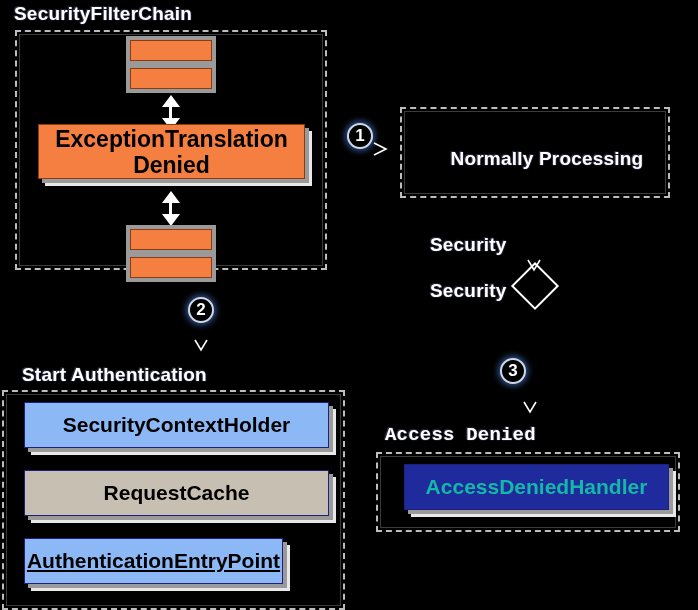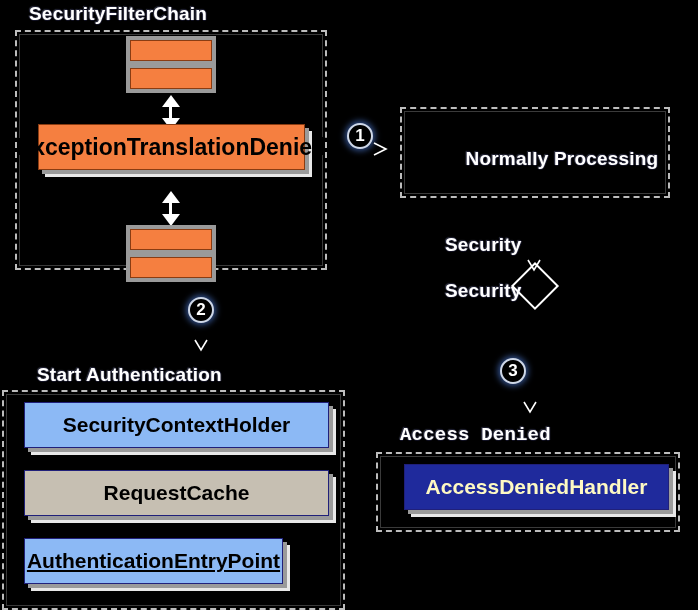--- a/index.html
+++ b/index.html
@@ -28,21 +28,20 @@
     letter-spacing: 0.2px;
     white-space: pre;
     text-shadow:
        1px  0px 0px #1b1b2e,
       -1px  0px 0px #2b2b3e,
        0px  1px 0px #121224,
        0px -1px 0px #1a1a2c,
        1px  1px 1px rgba(0,0,0,0.9),
       -1px -1px 1px rgba(120,130,160,0.45);
     background: transparent;
-    margin-left: 15px;
   }
 
   
   .group {
     position: absolute;
     border: 2px dashed #bdbdbd;
     background: transparent;
     box-sizing: border-box;
   }
   .group::after {
@@ -77,21 +76,21 @@
     color: #000000;
     font-size: 21px;
   }
   .node.tan {
     background: #c6bfb2;
     color: #000000;
     font-size: 21px;
   }
   .node.darkblue {
     background: #1f2a9c;
-    color: #fef9c3;
+    color: #14b8a6;
     font-size: 21px;
   }
 
   
   .filter-stack {
     position: absolute;
     background: #9a9a9a;
     box-sizing: border-box;
     padding: 4px;
     display: flex;
@@ -174,21 +173,21 @@
 
   <div class="filter-stack" style="left:126px; top:36px; width:90px; height:57px;">
     <div class="filter-bar"></div>
     <div class="filter-bar"></div>
   </div>
 
   <div class="tri up" style="left:162px; top:95px;"></div>
   <div class="vline" style="left:169px; top:104px; height:16px;"></div>
   <div class="tri down" style="left:162px; top:118px;"></div>
 
-  <div class="node orange" style="left:38px; top:124px; width:267px; height:46px; flex-direction:row;">
+  <div class="node orange" style="left:38px; top:124px; width:267px; height:55px; flex-direction:column;">
     <span>ExceptionTranslation</span>
     <span>Denied</span>
   </div>
 
   <div class="tri up" style="left:162px; top:191px;"></div>
   <div class="vline" style="left:169px; top:200px; height:16px;"></div>
   <div class="tri down" style="left:162px; top:214px;"></div>
 
   <div class="filter-stack" style="left:126px; top:225px; width:90px; height:57px;">
     <div class="filter-bar"></div>

